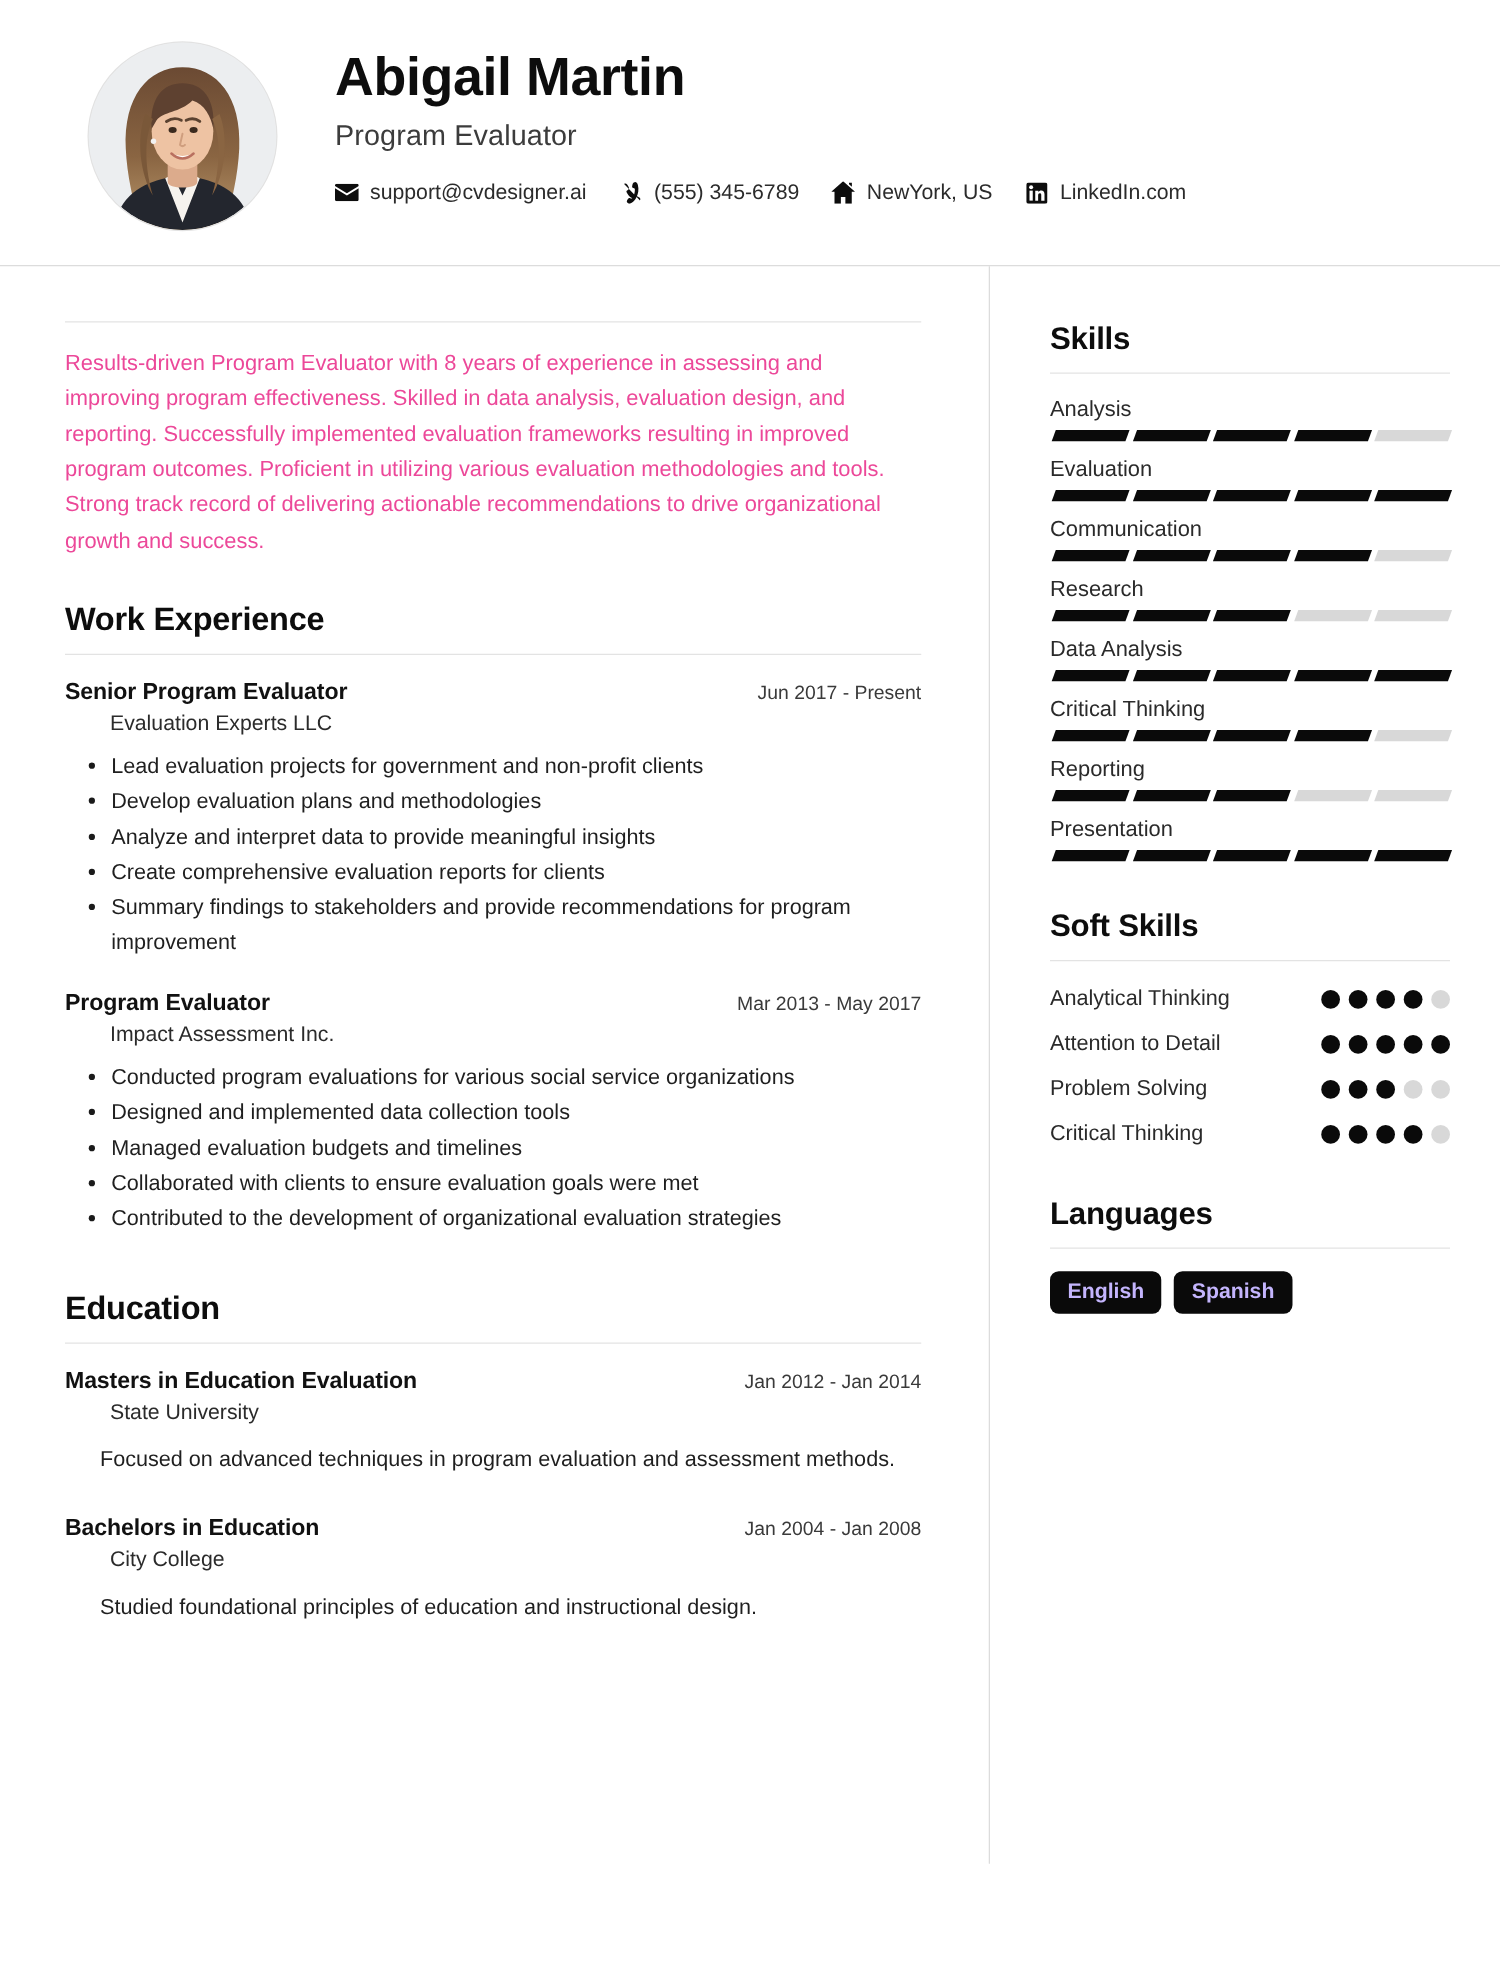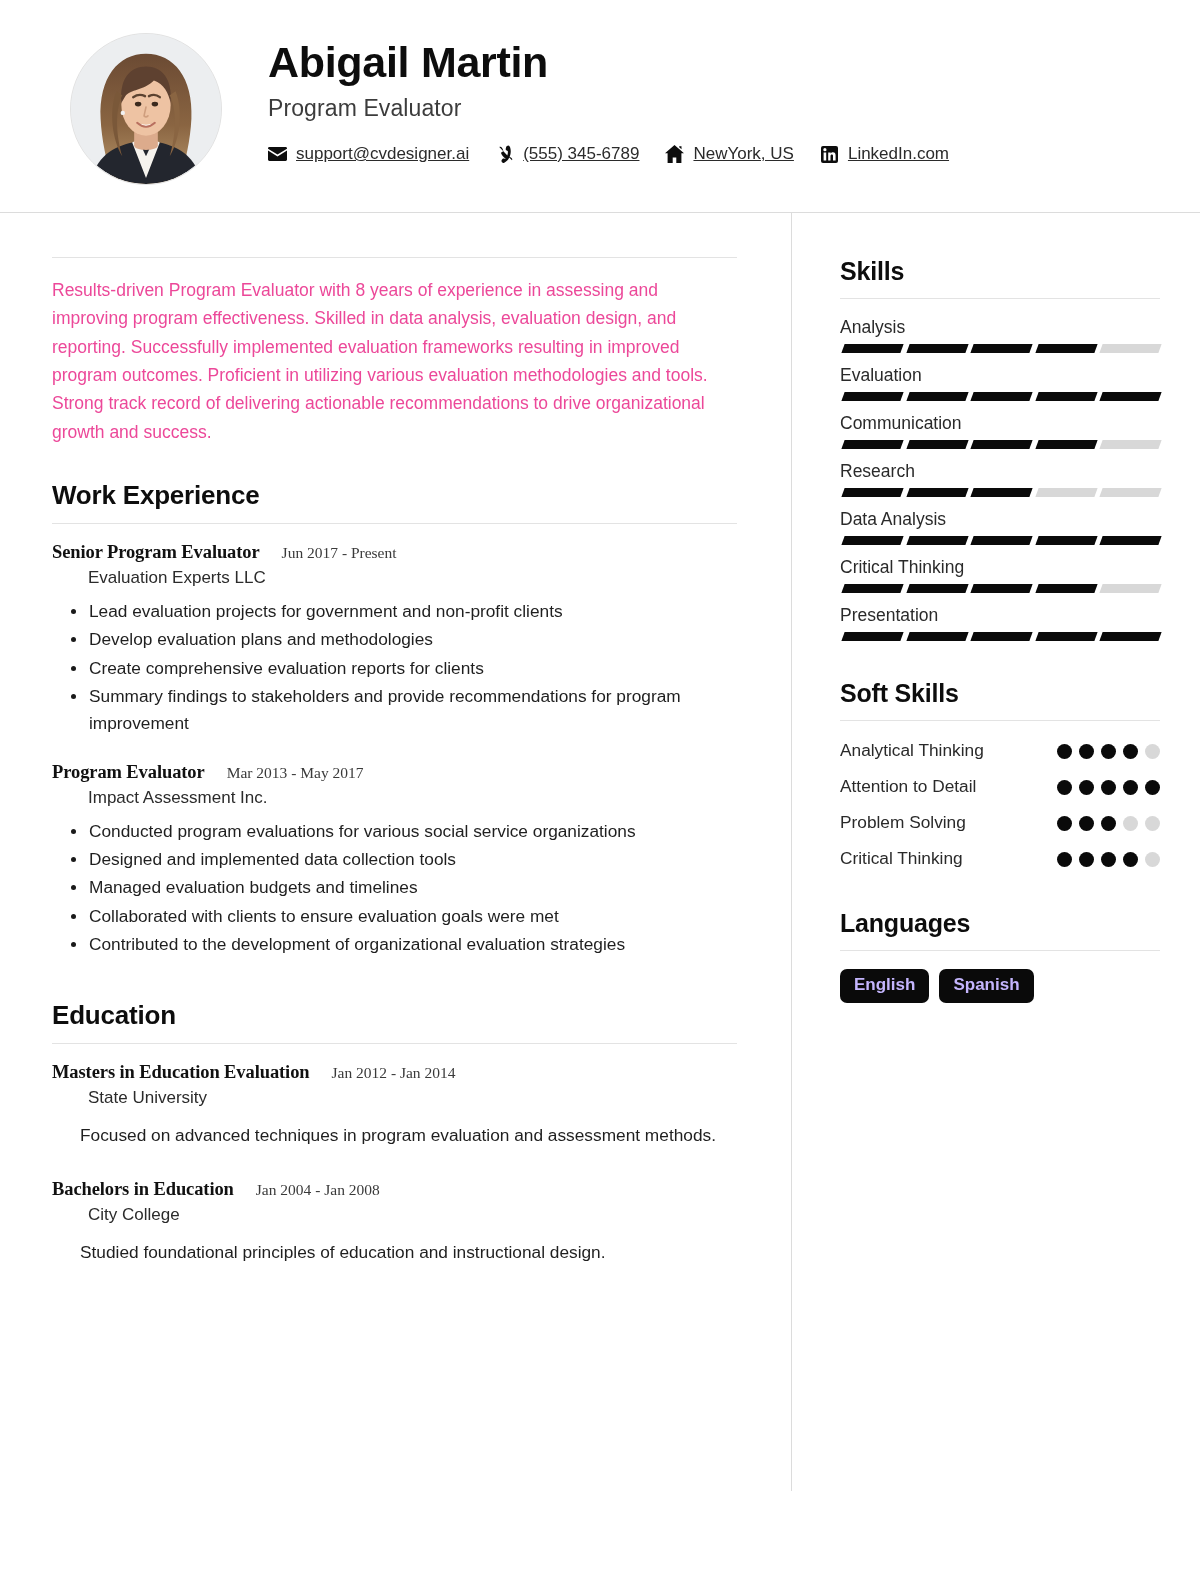--- a/index.html
+++ b/index.html
@@ -66,21 +66,20 @@
     letter-spacing: 0.1px;
   }
 
   .contact-row {
     display: flex;
     align-items: center;
     margin-top: 22px;
     gap: 26px;
     font-size: 17px;
     color: #2b2b2b;
-    text-decoration: underline;
   }
   .contact-item {
     display: flex;
     align-items: center;
     gap: 9px;
     white-space: nowrap;
   }
   .contact-item .ci-icon {
     display: inline-flex;
     align-items: center;
@@ -143,23 +142,23 @@
     color: #ec4899;
     margin-bottom: 34px;
   }
 
   
   .entry { margin-bottom: 4px; }
   .entry + .entry { margin-top: 24px; }
 
   .entry-head {
     display: flex;
+    justify-content: space-between;
     align-items: baseline;
     gap: 22px;
-    font-family: Liberation Serif, serif;
   }
   .entry-title {
     font-size: 18.5px;
     font-weight: 700;
     color: #111111;
     letter-spacing: -0.1px;
   }
   .entry-date {
     font-size: 15.5px;
     color: #3a3a3a;
@@ -389,20 +388,21 @@
 
         <div class="entry">
           <div class="entry-head">
             <div class="entry-title">Senior Program Evaluator</div>
             <div class="entry-date">Jun 2017 - Present</div>
           </div>
           <div class="entry-org">Evaluation Experts LLC</div>
           <ul class="bullets">
             <li>Lead evaluation projects for government and non-profit clients</li>
             <li>Develop evaluation plans and methodologies</li>
+            <li>Analyze and interpret data to provide meaningful insights</li>
             <li>Create comprehensive evaluation reports for clients</li>
             <li>Summary findings to stakeholders and provide recommendations for program improvement</li>
           </ul>
         </div>
 
         <div class="entry">
           <div class="entry-head">
             <div class="entry-title">Program Evaluator</div>
             <div class="entry-date">Mar 2013 - May 2017</div>
           </div>
@@ -506,20 +506,30 @@
               <div class="skill-name">Critical Thinking</div>
               <div class="bar-track">
                 <div class="bar-seg on"></div>
                 <div class="bar-seg on"></div>
                 <div class="bar-seg on"></div>
                 <div class="bar-seg on"></div>
                 <div class="bar-seg"></div>
               </div>
             </div>
             <div class="skill-block">
+              <div class="skill-name">Reporting</div>
+              <div class="bar-track">
+                <div class="bar-seg on"></div>
+                <div class="bar-seg on"></div>
+                <div class="bar-seg on"></div>
+                <div class="bar-seg"></div>
+                <div class="bar-seg"></div>
+              </div>
+            </div>
+            <div class="skill-block">
               <div class="skill-name">Presentation</div>
               <div class="bar-track">
                 <div class="bar-seg on"></div>
                 <div class="bar-seg on"></div>
                 <div class="bar-seg on"></div>
                 <div class="bar-seg on"></div>
                 <div class="bar-seg on"></div>
               </div>
             </div>
           </div>

